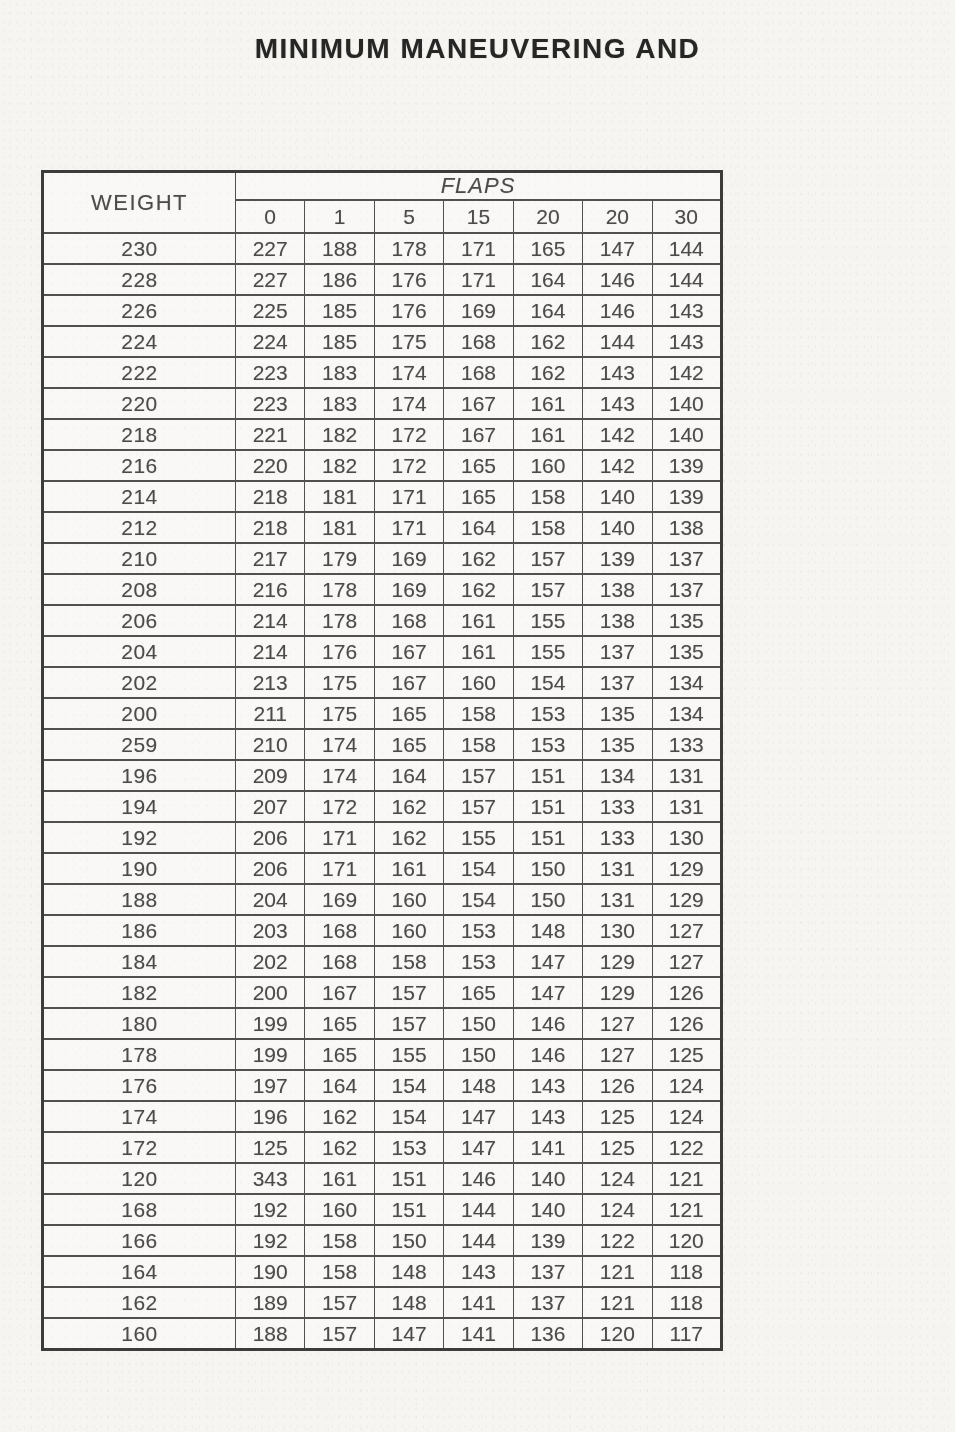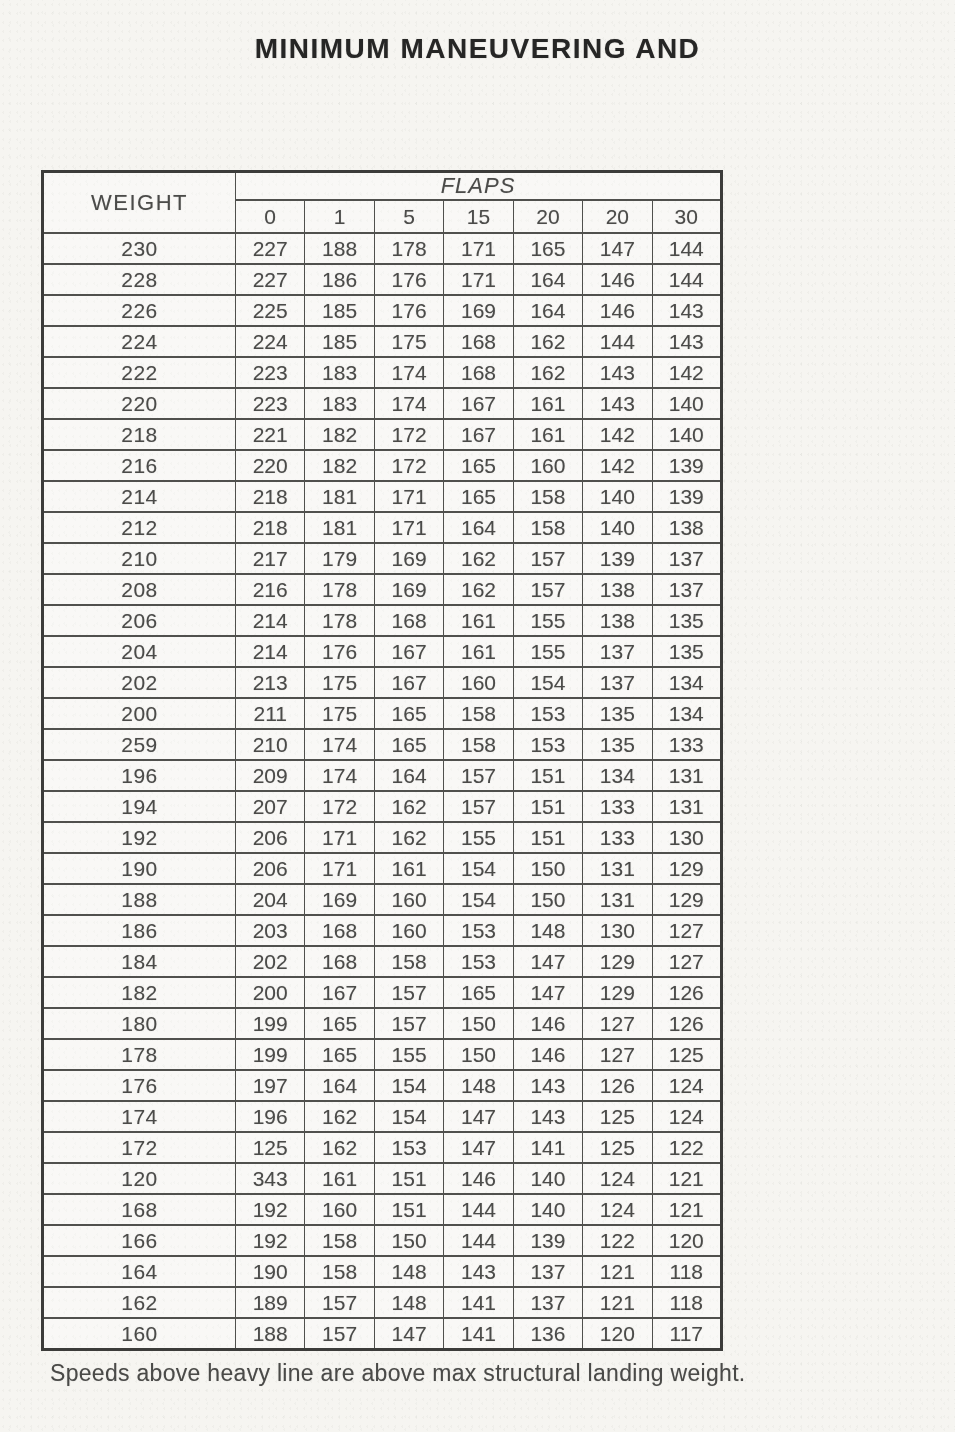--- a/index.html
+++ b/index.html
@@ -484,15 +484,14 @@
           <td>157</td>
           <td>147</td>
           <td>141</td>
           <td>136</td>
           <td>120</td>
           <td>117</td>
         </tr>
       </tbody>
   </table>
 
-  <div class="footnote">Speeds above heavy line are above max structural landing weight.</div>
 
 </div>
 
 </body></html>

